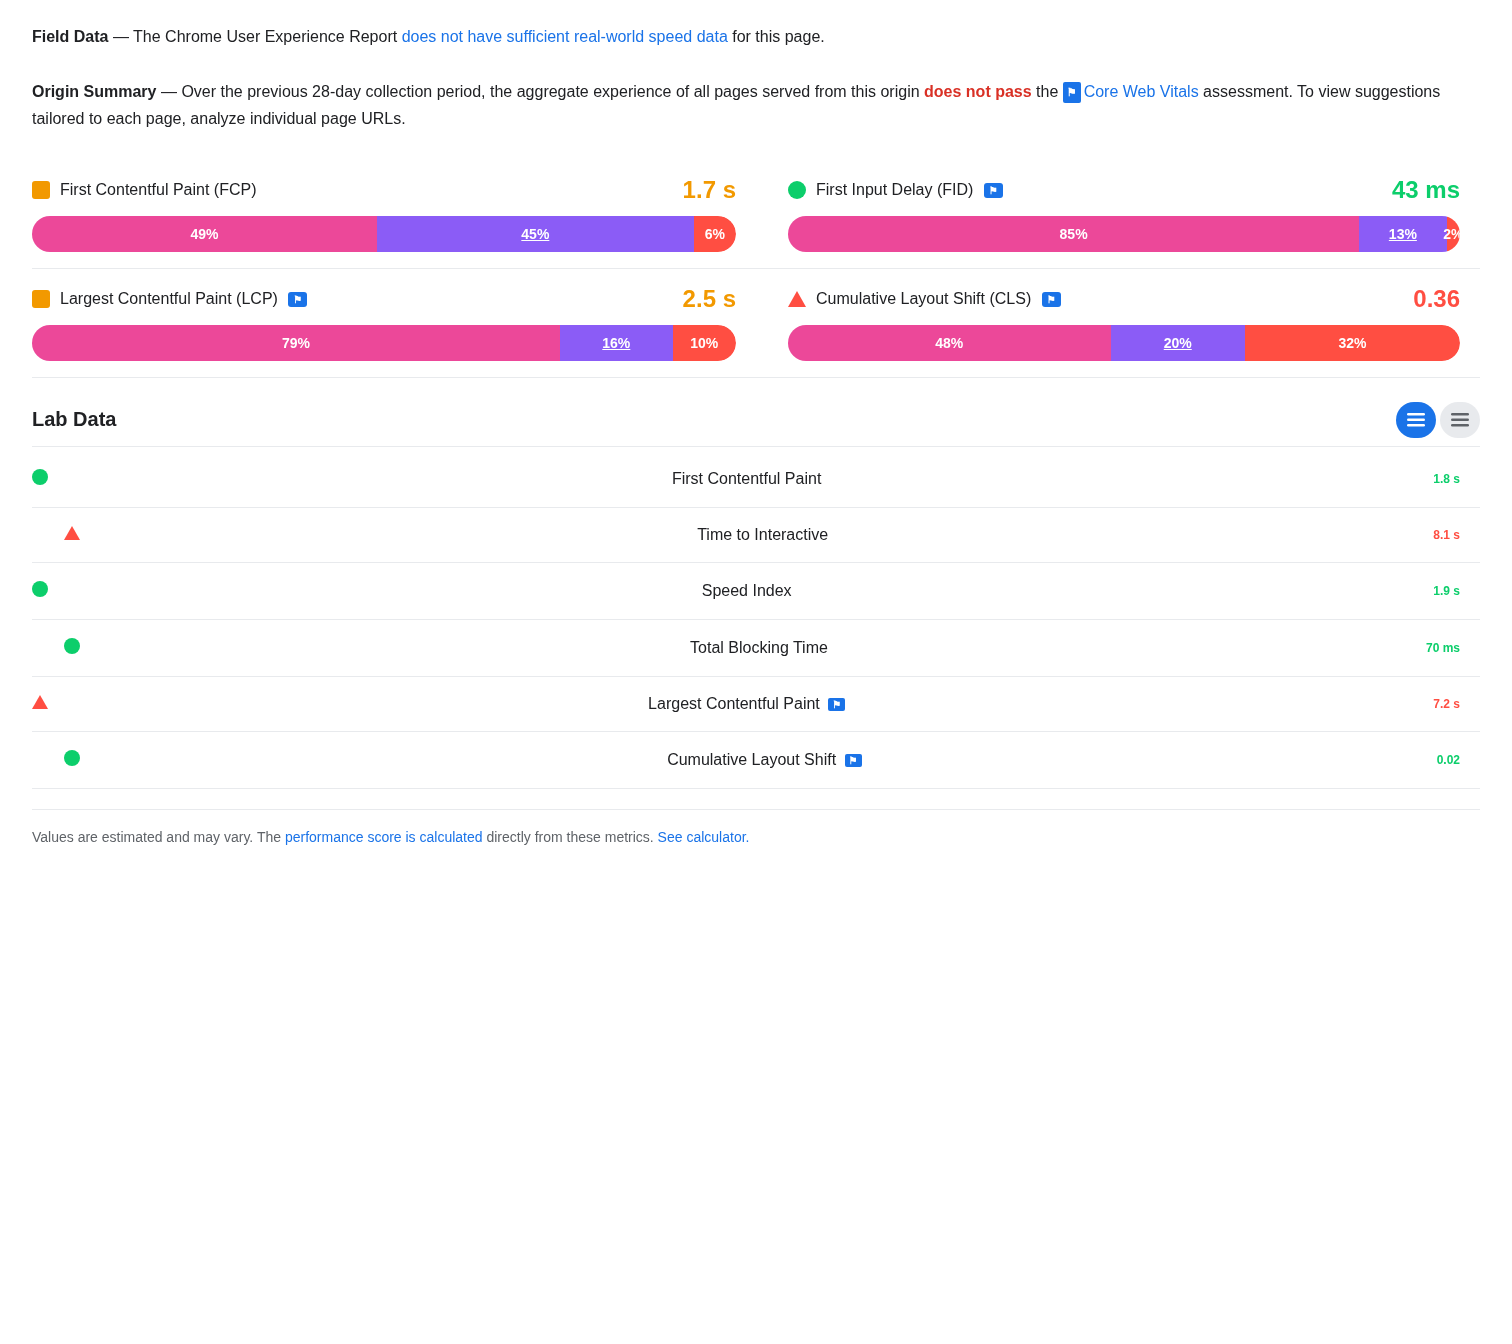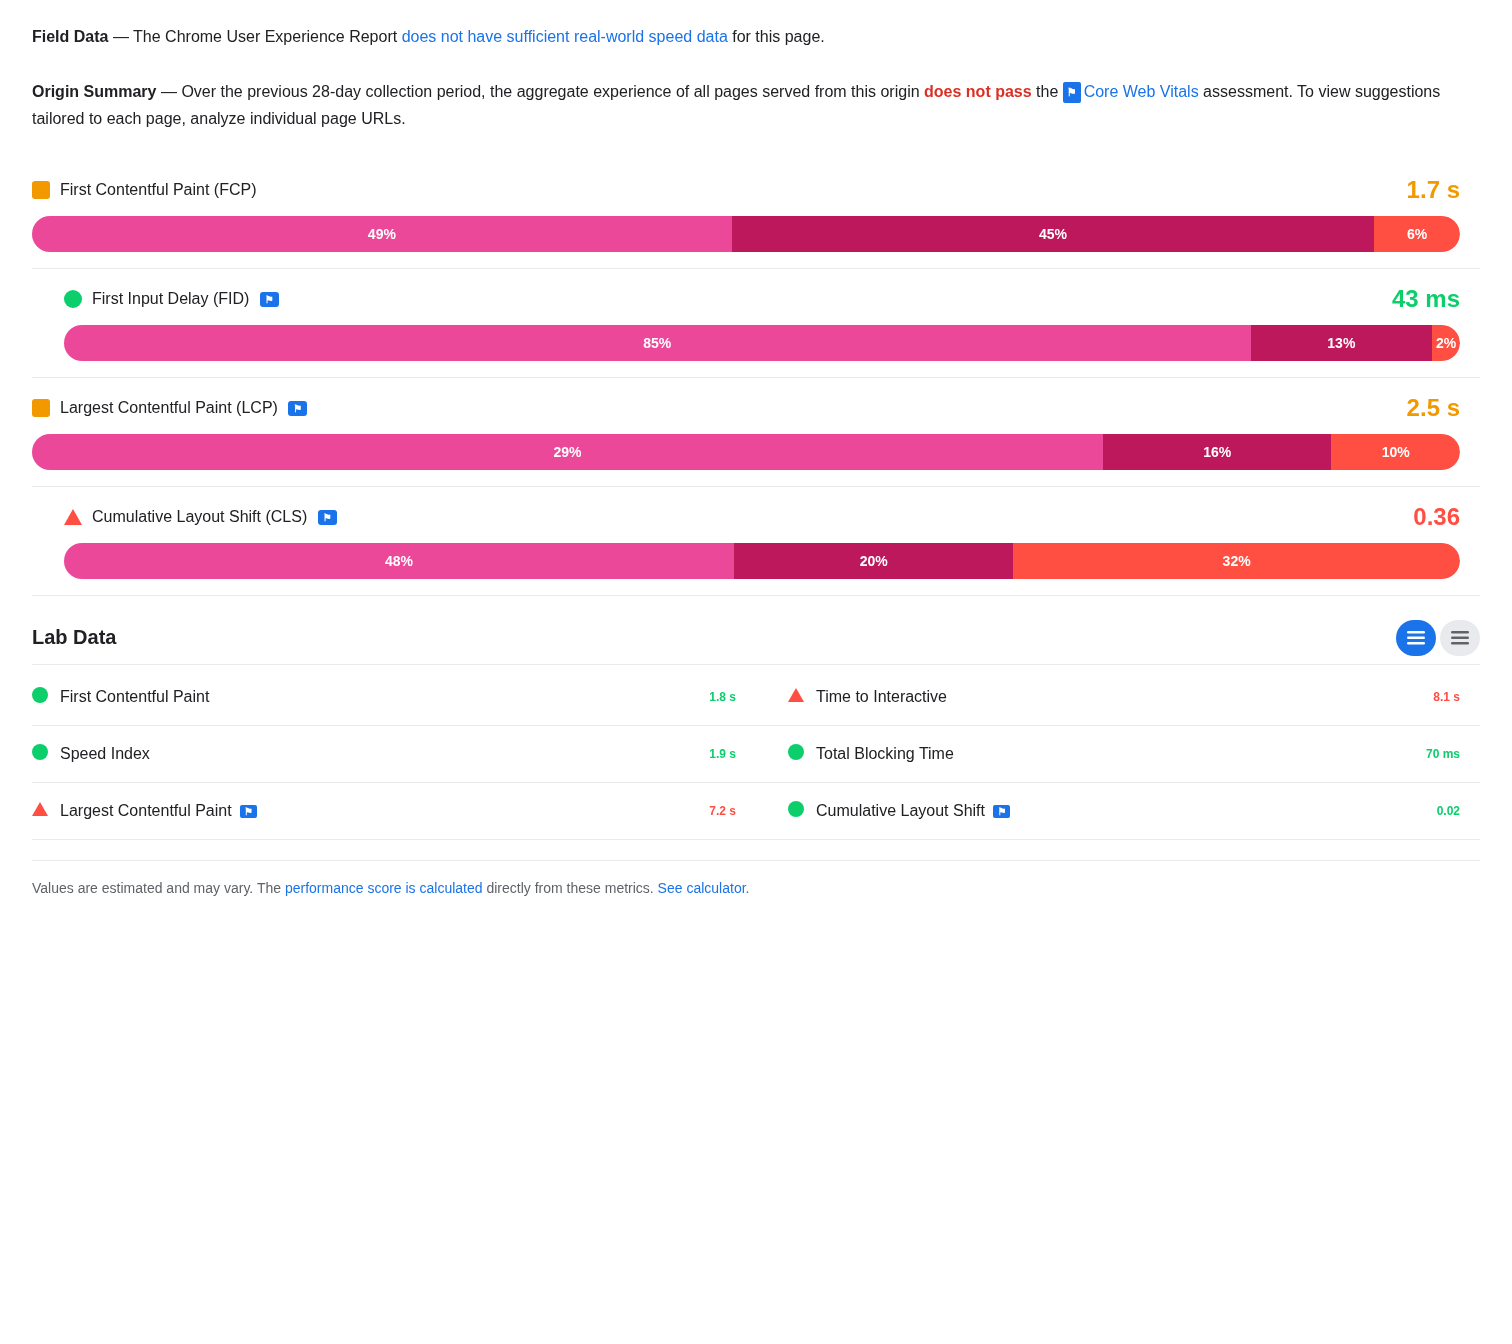--- a/index.html
+++ b/index.html
@@ -38,21 +38,21 @@
     
     .divider {
       border: none;
       border-top: 1px solid #e8eaed;
       margin: 4px 0;
     }
 
     
     .metrics-grid {
       display: grid;
-      grid-template-columns: 1fr;
+      grid-template-columns: 1fr 1fr;
       gap: 0;
       margin-bottom: 24px;
     }
     .metric-cell {
       padding: 16px 20px 16px 0;
       border-bottom: 1px solid #e8eaed;
     }
     .metric-cell.right {
       padding-left: 32px;
       border-left: none;
@@ -121,21 +121,21 @@
     }
     .bar-segment {
       display: flex;
       align-items: center;
       justify-content: center;
       color: #fff;
       font-size: 14px;
       font-weight: 600;
     }
     .bar-green { background: #ec4899; }
-    .bar-orange { background: #be185d; }
+    .bar-orange { background: #8b5cf6; text-decoration: underline; }
     .bar-red { background: #ff4e42; border-radius: 0 20px 20px 0; }
 
     
     .lab-data-section {
       margin-top: 16px;
     }
     .lab-data-header {
       display: flex;
       align-items: center;
       justify-content: space-between;
@@ -167,22 +167,23 @@
       color: #fff;
     }
     .toggle-btn.inactive {
       background: #e8eaed;
       color: #5f6368;
     }
 
     
     .lab-metrics-grid {
       display: grid;
-      grid-template-columns: 1fr 1fr;
+      grid-template-columns: 1fr;
       gap: 0;
+      text-align: center;
     }
     .lab-metric-cell {
       display: flex;
       align-items: center;
       padding: 18px 20px 18px 0;
       border-bottom: 1px solid #e8eaed;
     }
     .lab-metric-cell.right {
       padding-left: 32px;
     }
@@ -287,21 +288,21 @@
 
   <div class="metric-cell">
     <div class="metric-header">
       <span class="metric-icon orange-square"></span>
       <span class="metric-name">Largest Contentful Paint (LCP)
         <span class="cwv-badge">⚑</span>
       </span>
       <span class="metric-value value-orange">2.5 s</span>
     </div>
     <div class="progress-bar-container">
-      <div class="bar-segment bar-green" style="width:75%">29%</div>
+      <div class="bar-segment bar-green" style="width:75%">79%</div>
       <div class="bar-segment bar-orange" style="width:16%">16%</div>
       <div class="bar-segment bar-red" style="width:9%;border-radius:0 20px 20px 0">10%</div>
     </div>
   </div>
 
   <div class="metric-cell right">
     <div class="metric-header">
       <span class="metric-icon red-triangle"></span>
       <span class="metric-name">Cumulative Layout Shift (CLS)
         <span class="cwv-badge">⚑</span>

